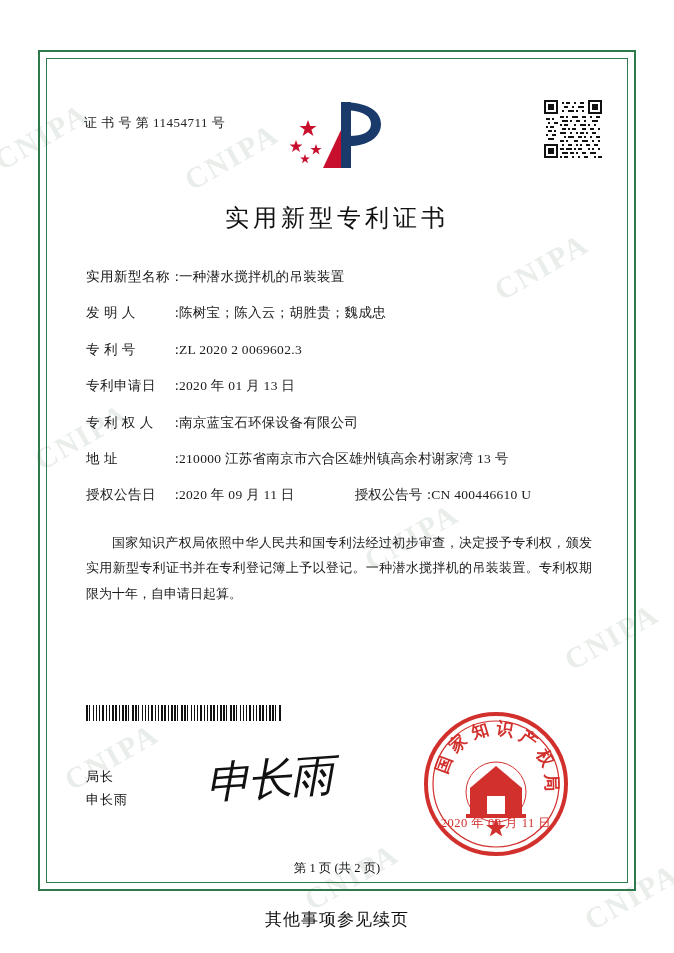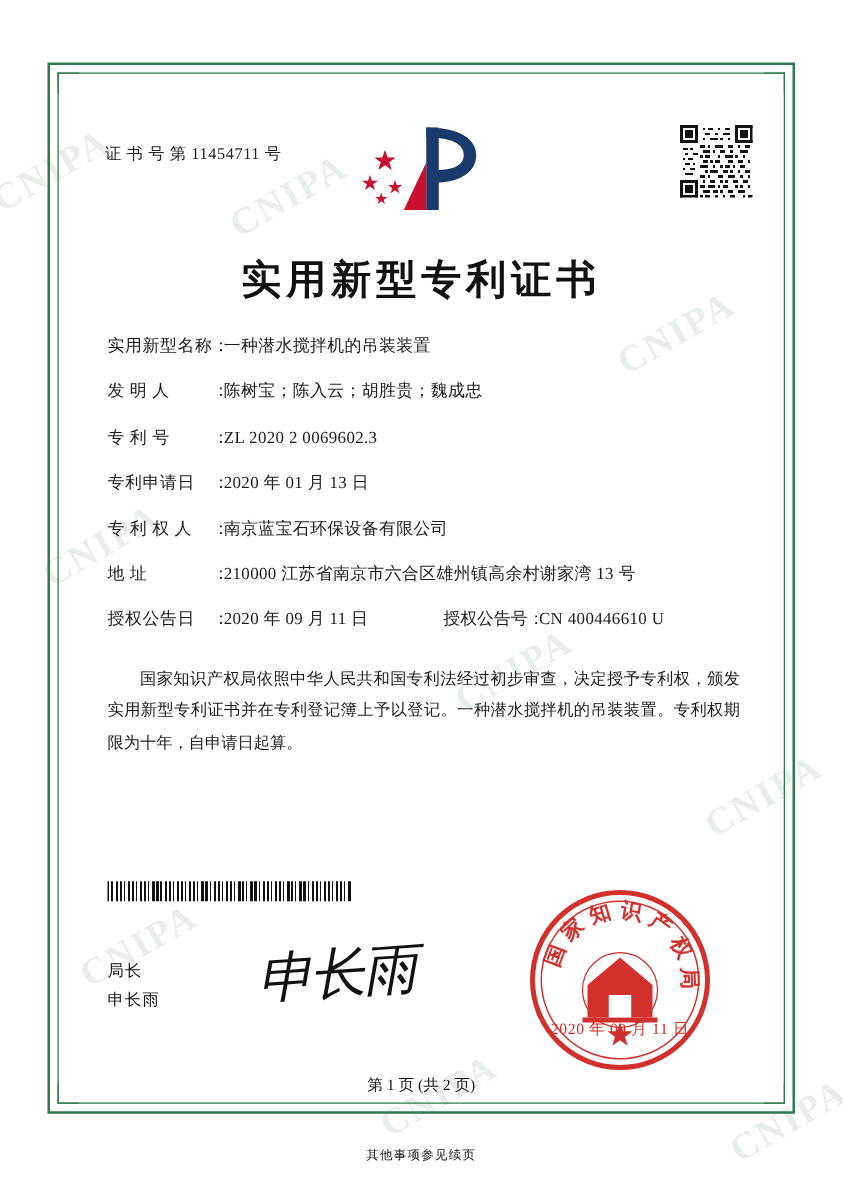--- a/index.html
+++ b/index.html
@@ -78,22 +78,22 @@
   .qr{
     position:absolute;
     right:34px;top:50px;
     width:58px;height:58px;
   }
 
   .main-title{
     position:absolute;
     left:0;right:0;top:152px;
     text-align:center;
-    font-size:32px;
-    font-weight:bold;
+    font-size:24px;
+    font-weight:normal;
     letter-spacing:4px;
     color:#111;
     font-family:"DejaVu Sans", sans-serif;
   }
 
   
   .fields{
     position:absolute;
     left:48px;right:44px;top:218px;
   }
@@ -196,21 +196,21 @@
     position:absolute;
     left:0;right:0;top:810px;
     text-align:center;
     font-size:12.5px;
     color:#111;
   }
   .footer-note{
     position:absolute;
     left:0;right:0;bottom:22px;
     text-align:center;
-    font-size:10px;
+    font-size:17px;
     color:#111;
     letter-spacing:1px;
     z-index:3;
     font-family:Liberation Mono, monospace;
   }
 </style>
 </head>
 <body>
 
 <div class="wm wm8">CNIPA</div>

